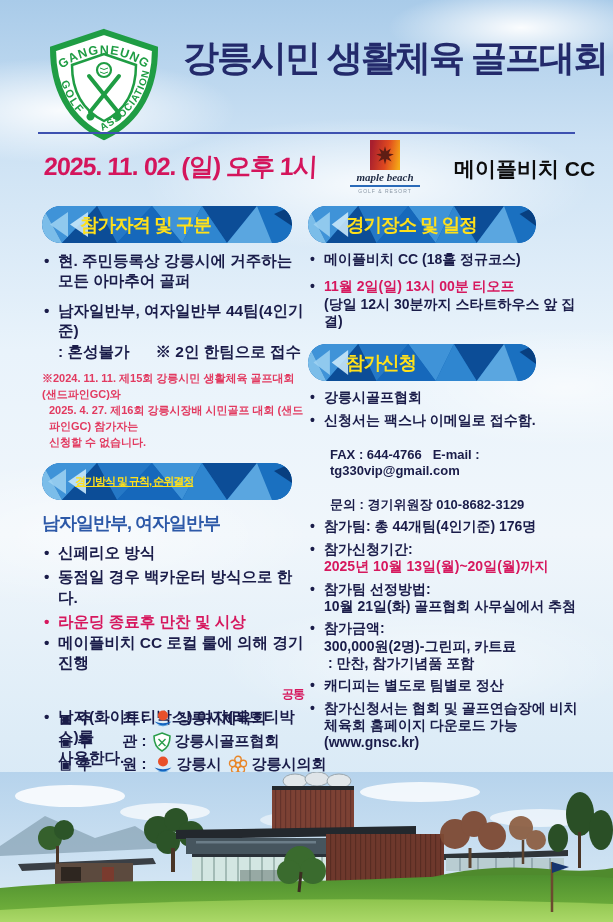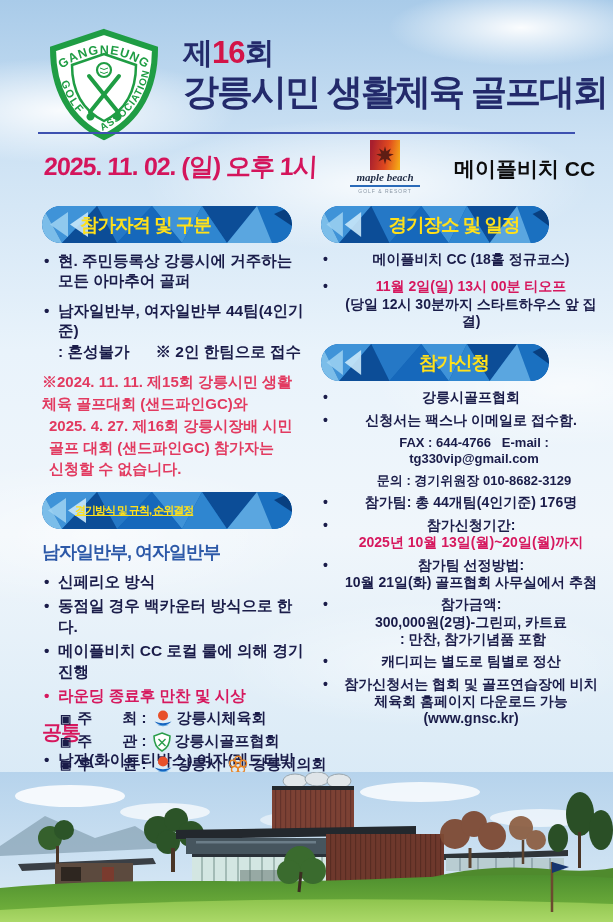--- a/index.html
+++ b/index.html
@@ -25,39 +25,39 @@
   .divider{ position:absolute; left:38px; right:38px; top:132px; height:2px; background:#3d51b0; }
   .date{ position:absolute; left:44px; top:150px; font-size:25px; font-weight:800; color:#d4155c; letter-spacing:-1px; transform:skewX(-3deg); white-space:nowrap; }
   .venue{ position:absolute; left:350px; top:140px; display:flex; align-items:center; gap:10px; }
   .maple{ width:70px; text-align:center; }
   .maple-sq{ width:30px; height:30px; margin:0 auto 1px; background:linear-gradient(100deg,#a81f2e 8%,#e0491f 55%,#f5a816 95%); display:flex; align-items:center; justify-content:center; }
   .maple-name{ font-family:"Liberation Serif", serif; font-style:italic; font-size:11px; font-weight:700; color:#1e2a44; border-bottom:2px solid #2a6ab8; line-height:1.25; white-space:nowrap; }
   .maple-sub{ font-size:5px; color:#8a97a5; letter-spacing:1px; margin-top:1px; }
   .venue-name{ font-size:21px; font-weight:800; color:#0d0d0d; white-space:nowrap; margin-top:4px;padding-left:24px; }
   
   .col-left { position:absolute; left:42px;  top:206px; width:262px; }
-  .col-right{ position:absolute; left:321px; top:206px; width:284px;text-align:center; }
+  .col-right{ position:absolute; left:308px; top:206px; width:284px; }
   .banner{ position:relative; height:37px; border-radius:18px; overflow:hidden; }
   .banner svg.banner-bg{ position:absolute; inset:0; width:100%; height:100%; }
   .banner-label{ position:relative; display:block; line-height:37px; padding-left:38px; font-weight:800; color:#ffe01a; font-size:18.5px; letter-spacing:-1px; white-space:nowrap; }
   .banner-label.small{ font-size:11px; padding-left:33px;text-decoration:underline; }
   .w-left{ width:250px; } .w-right{ width:228px; }
   .li{ position:relative; padding-left:16px; font-weight:700; color:#1a1c49; }
   .li::before{ content:"•"; position:absolute; left:2px; }
   .lli{ font-size:15.5px; line-height:1.32; margin-bottom:9px; }
   .rli{ font-size:14px; line-height:1.24; margin-bottom:5px; }
   .mt8{ margin-top:8px; } .mt12{ margin-top:12px; } .mt14{ margin-top:14px; }
-  .note-red{ margin-top:6px; font-size:15px; font-weight:700; color:#e23a60; line-height:1.45; }
+  .note-red{ margin-top:6px; font-size:11px; font-weight:700; color:#e23a60; line-height:1.45; }
   .note-red .ind{ padding-left:7px; display:block; }
   .note-gray{ margin-top:9px; font-size:10.5px; font-weight:700; color:#3d3f50; line-height:1.45; }
   .subtitle-blue{ margin-top:11px; font-size:18px; font-weight:800; color:#2d59a8; letter-spacing:-1px; }
-  .subtitle-red { margin-top:12px; font-size:20px; font-weight:800; color:#d6185e; letter-spacing:-1px; }
+  .subtitle-red { margin-top:12px; font-size:12px; font-weight:800; color:#d6185e; letter-spacing:-1px;text-align:right; }
   .red-txt{ color:#d6185e; }
   .gap-wide{ display:inline-block; width:26px; }
-  .sub-sm{ font-size:13px; font-weight:700; color:#1a1c49; padding-left:6px; margin-top:6px; }
+  .sub-sm{ font-size:13px; font-weight:700; color:#1a1c49; padding-left:6px; margin-top:18px; }
   .sub-ln{ margin-top:1px; }
   
   .sponsors{ position:absolute; left:60px; top:707px; font-size:15px; font-weight:800; color:#1a1c49; }
   .sp-row{ display:flex; align-items:center; height:23px; gap:6px; white-space:nowrap; }
   .sp-marker{ font-size:12px; color:#1a1c49; }
   .sp-label{ letter-spacing:0; }
   .org{ display:flex; align-items:center; gap:4px; }
   
   .photo{ position:absolute; left:0; bottom:0; width:613px; height:150px; display:block; }
 </style>
@@ -87,23 +87,20 @@
       <line x1="45" y1="48" x2="74" y2="84" stroke="#1f9d44" stroke-width="4" stroke-linecap="round"></line>
       <line x1="75" y1="48" x2="46" y2="84" stroke="#1f9d44" stroke-width="4" stroke-linecap="round"></line>
       <path d="M74,84 q6,4 2,8 q-5,2 -7,-4 Z" fill="#1f9d44"></path>
       <path d="M46,84 q-6,4 -2,8 q5,2 7,-4 Z" fill="#1f9d44"></path>
       <circle cx="60" cy="42" r="7" fill="#ffffff" stroke="#1f9d44" stroke-width="2.2"></circle>
       <path d="M56,40 q4,3 8,0 M56,44 q4,3 8,0" stroke="#1f9d44" stroke-width="1" fill="none"></path>
     </g>
   </svg>
 
   <div class="title-block">
-    <div class="t1">
-      <span>제</span><span class="num">16</span><span>회</span>
-    </div>
     <div class="t2">강릉시민 생활체육 골프대회</div>
   </div>
 
   <div class="divider"></div>
 
   <div class="date">2025. 11. 02. (일) 오후 1시</div>
   <div class="venue">
     <div class="maple">
       <div class="maple-sq">
         <svg width="22" height="22" viewBox="0 0 30 30">
@@ -187,22 +184,22 @@
           <polygon points="6,18.5 24,6 24,31" fill="#9fd2f2" opacity="0.85"></polygon>
         </g>
       </svg>
       <span class="banner-label small">경기방식 및 규칙, 순위결정</span>
     </div>
 
     <div class="subtitle-blue">남자일반부, 여자일반부</div>
     <div class="mt8">
       <div class="li lli" style="margin-bottom:4px">신페리오 방식</div>
       <div class="li lli" style="margin-bottom:4px">동점일 경우 백카운터 방식으로 한다.</div>
+      <div class="li lli red-txt" style="margin-bottom:0">라운딩 종료후 만찬 및 시상</div>
       <div class="li lli" style="margin-bottom:4px">메이플비치 CC 로컬 룰에 의해 경기진행</div>
-      <div class="li lli red-txt" style="margin-bottom:0">라운딩 종료후 만찬 및 시상</div>
     </div>
     <div class="subtitle-red">공통</div>
     <div class="li lli" style="margin-top:4px">
       <span>남자(화이트티박스) 여자(레드티박스)를</span><br>
       <span>사용한다.</span>
     </div>
   </div>
 
   <div class="col-right">
 

